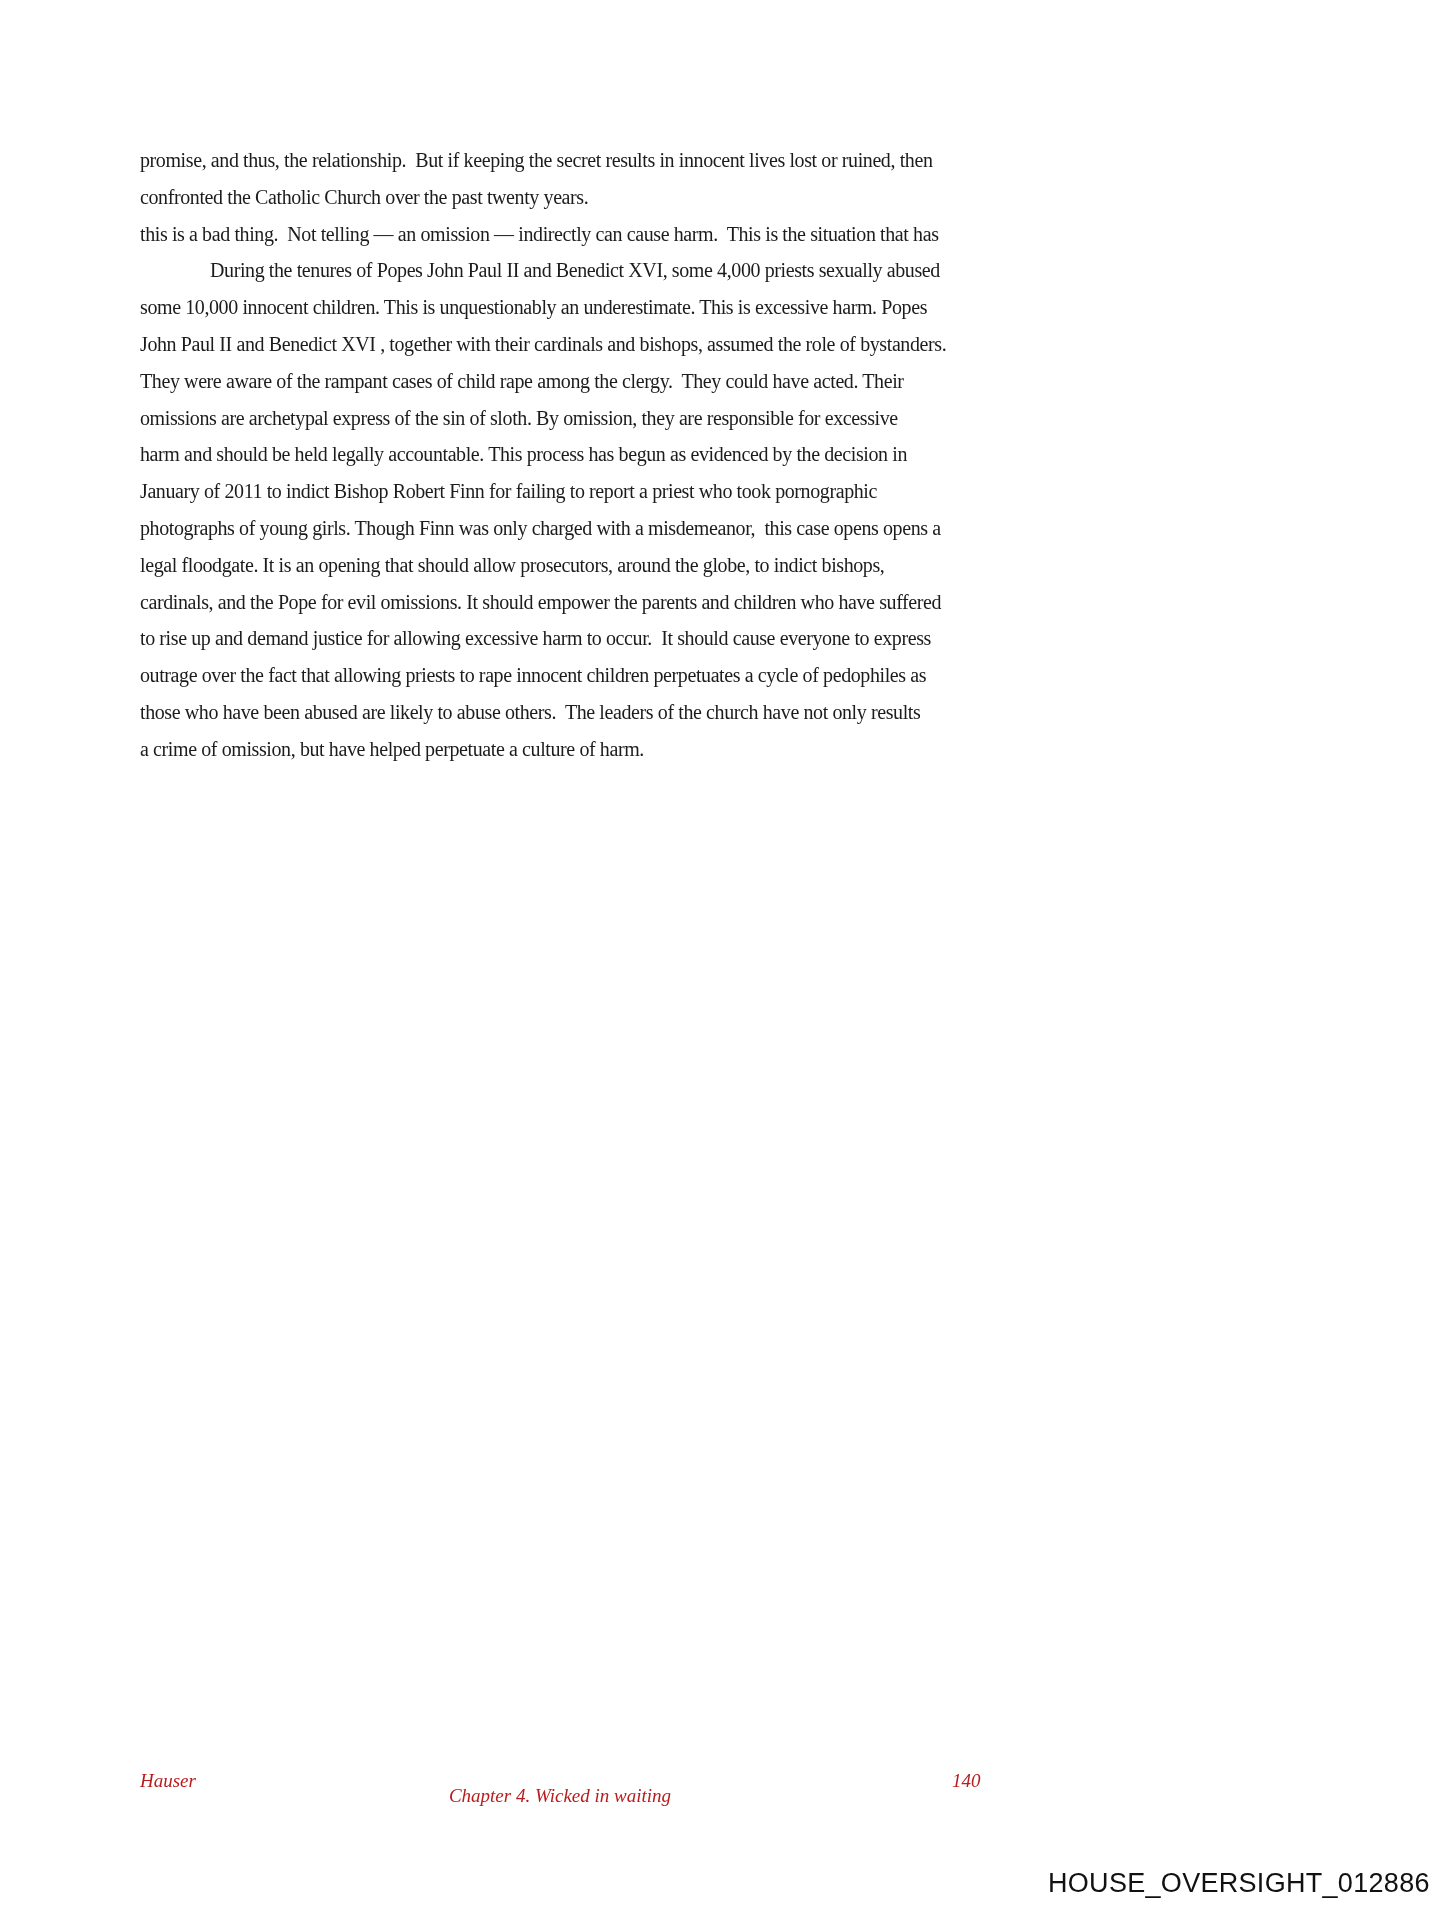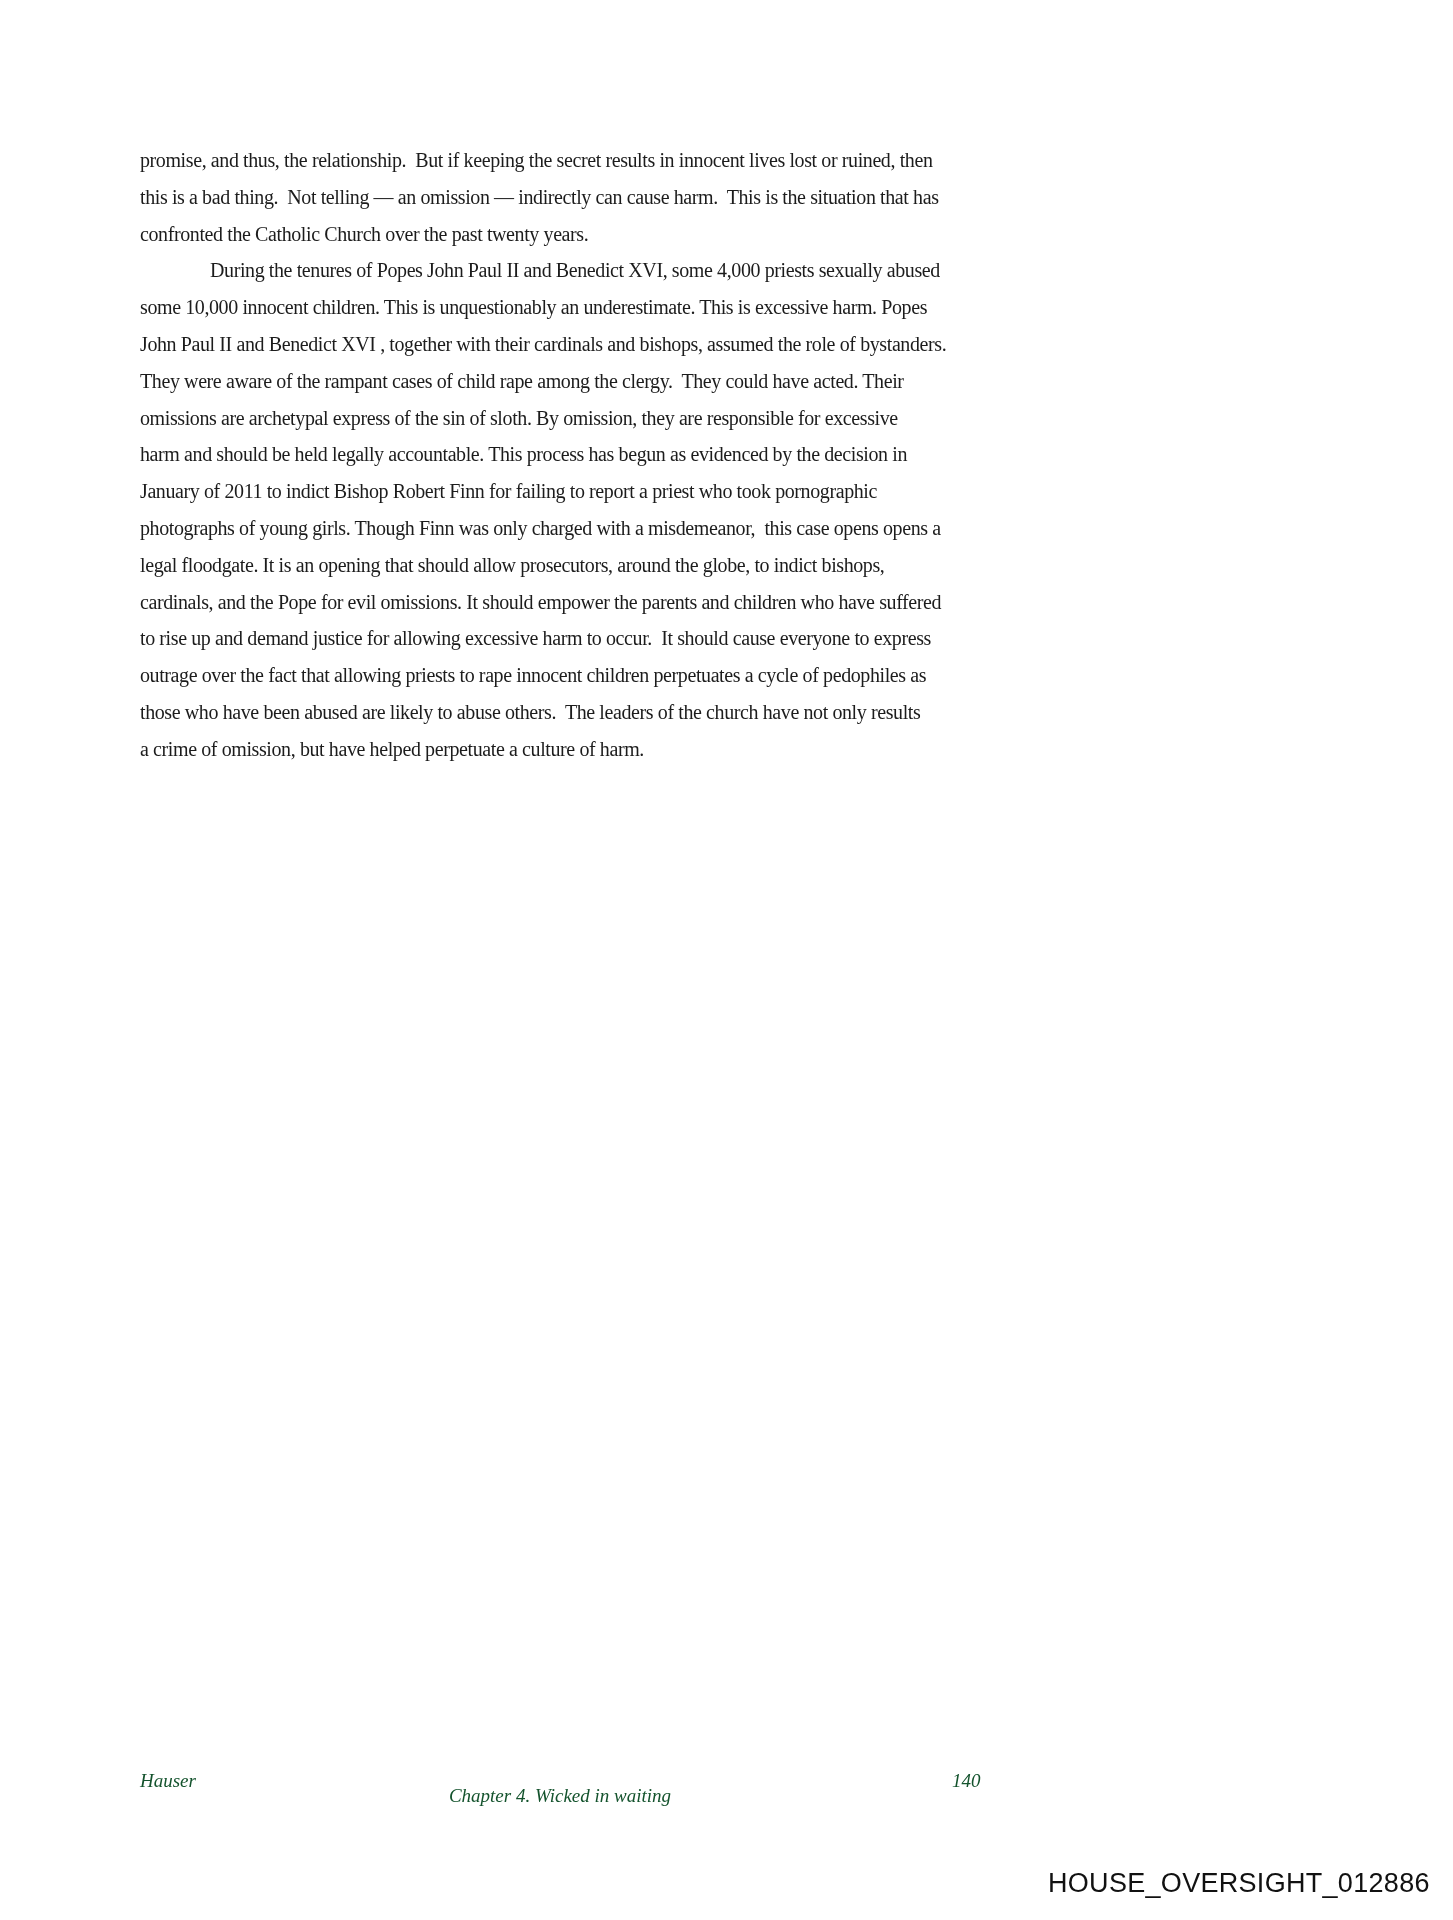--- a/index.html
+++ b/index.html
@@ -27,21 +27,21 @@
   }
   .paragraph { margin: 0; padding: 0; }
   .text-line { white-space: pre; }
   .para-indent .text-line:first-child { text-indent: 70px; }
   .footer {
     position: absolute;
     left: 0;
     top: 1770px;
     width: 1453px;
     height: 26px;
-    color: #14532d;
+    color: #b91c1c;
     font-size: 19px;
     font-style: italic;
   }
   .footer-author {
     position: absolute;
     left: 140px;
     top: 0;
   }
   .footer-chapter {
     position: absolute;
@@ -67,22 +67,22 @@
   }
 </style>
 </head>
 <body>
 
 <div class="page">
 
   <div class="body-text">
     <div class="paragraph">
         <div class="text-line">promise, and thus, the relationship.  But if keeping the secret results in innocent lives lost or ruined, then</div>
+        <div class="text-line">confronted the Catholic Church over the past twenty years.</div>
         <div class="text-line">this is a bad thing.  Not telling — an omission — indirectly can cause harm.  This is the situation that has</div>
-        <div class="text-line">confronted the Catholic Church over the past twenty years.</div>
       </div>
     <div class="paragraph para-indent">
         <div class="text-line">During the tenures of Popes John Paul II and Benedict XVI, some 4,000 priests sexually abused</div>
         <div class="text-line">some 10,000 innocent children. This is unquestionably an underestimate. This is excessive harm. Popes</div>
         <div class="text-line">John Paul II and Benedict XVI , together with their cardinals and bishops, assumed the role of bystanders.</div>
         <div class="text-line">They were aware of the rampant cases of child rape among the clergy.  They could have acted. Their</div>
         <div class="text-line">omissions are archetypal express of the sin of sloth. By omission, they are responsible for excessive</div>
         <div class="text-line">harm and should be held legally accountable. This process has begun as evidenced by the decision in</div>
         <div class="text-line">January of 2011 to indict Bishop Robert Finn for failing to report a priest who took pornographic</div>
         <div class="text-line">photographs of young girls. Though Finn was only charged with a misdemeanor,  this case opens opens a</div>

